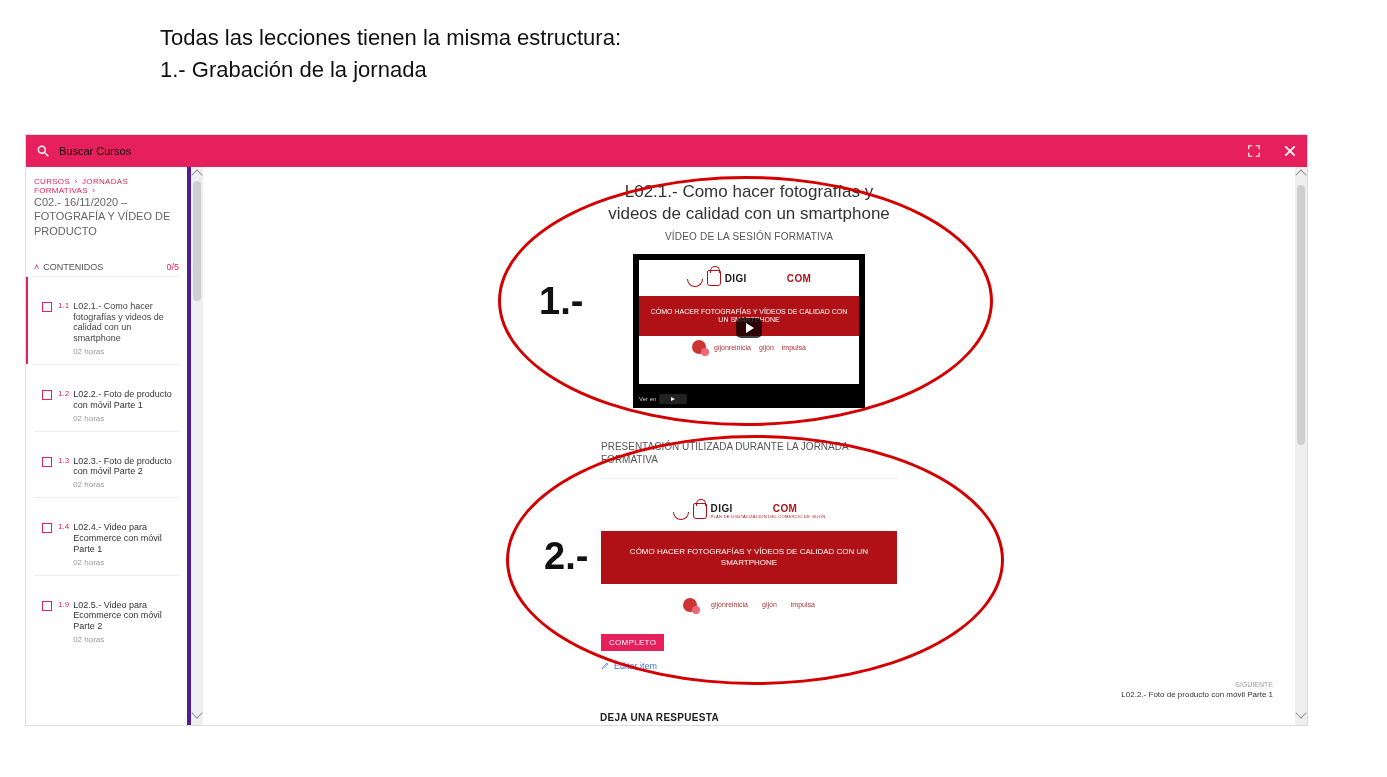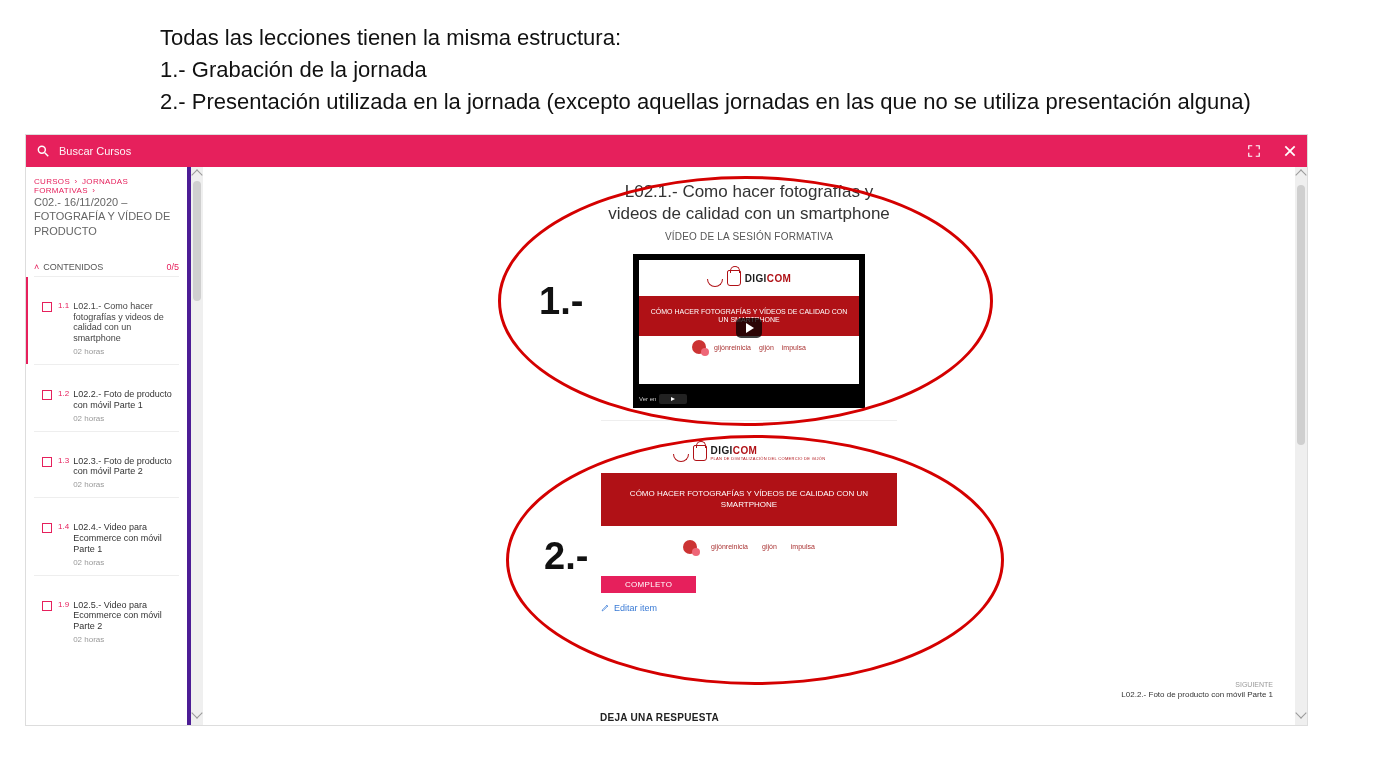--- a/index.html
+++ b/index.html
@@ -3,21 +3,21 @@
 <meta charset="utf-8">
 <style>
   * { box-sizing: border-box; margin: 0; padding: 0; font-family: Arial, Helvetica, sans-serif; }
   body { background: #fff; width: 1387px; height: 777px; overflow: hidden; }
 
   .intro { padding: 22px 0 10px 160px; font-size: 22px; color: #111; line-height: 1.45; }
 
   .screenshot { position: absolute; top: 134px; left: 25px; width: 1283px; height: 592px; background: #f6f6f6; border: 1px solid #ddd; }
 
   
-  .topbar { position: relative; height: 32px; background: #e6205c; color: #ffffff; display: flex; align-items: center; padding-left: 10px; }
+  .topbar { position: relative; height: 32px; background: #e6205c; color: #000000; display: flex; align-items: center; padding-left: 10px; }
   .topbar .search-icon { width: 14px; height: 14px; }
   .topbar .search-text { font-size: 11px; margin-left: 9px; opacity: 0.95; }
   .topbar .right { position: absolute; right: 10px; display: flex; align-items: center; gap: 22px; }
   .corner-btn { width: 14px; height: 14px; display: inline-flex; }
 
   
   .viewport { position: relative; height: calc(100% - 32px); background: #fff; display: flex; }
   .sidebar { width: 165px; background: #fff; border-right: 4px solid #4c1d95; font-size: 9px; color: #555; padding: 10px 8px 8px 8px; }
   .scrollbar-l { width: 12px; background: #efefef; display: flex; flex-direction: column; justify-content: space-between; align-items: center; padding: 4px 0; }
   .scrollbar-l .thumb { width: 8px; height: 120px; background: #cfcfcf; border-radius: 4px; margin-top: 2px; }
@@ -68,48 +68,47 @@
   .pres-card { margin: 0 2px; }
   .pres-card .logo-row { height:40px; display:flex; align-items:center; justify-content:center; }
   .pres-card .redband { background:#b01116; color:#fff; font-size:8px; text-align:center; padding:16px 10px; line-height:1.3; }
   .pres-card .sponsors { height:30px; display:flex; align-items:center; justify-content:center; gap:14px; margin-top:6px; }
 
   .digicom { display:flex; align-items:center; gap:4px; }
   .bag { width:14px; height:16px; border:1.5px solid #b01116; border-radius:2px 2px 3px 3px; position:relative; }
   .bag::before { content:""; position:absolute; left:2px; top:-5px; width:8px; height:6px; border:1.5px solid #b01116; border-bottom:none; border-radius:6px 6px 0 0; }
   .loop { width:16px; height:8px; border:1.5px solid #b01116; border-top:none; border-radius:0 0 10px 10px; position:relative; top:5px; }
   .digi-text { font-size:10px; font-weight:bold; letter-spacing:.4px; }
-  .digi-text .d { color:#1a1a1a; } .digi-text .c { color:#b01116; }
+  .digi-text .d { color:#1a1a1a; } .digi-text .c { color:#b01116;padding-left:40px; }
   .digi-sub { font-size:4px; color:#b01116; letter-spacing:.3px; }
 
   .sponsor { font-size:7px; color:#aa3333; }
   .uc { width:14px; height:14px; border-radius:50%; background:#c33; position:relative; }
   .uc::after { content:""; position:absolute; right:-3px; bottom:-2px; width:8px; height:8px; border-radius:50%; background:#e67; }
 
-  .complete-btn { display:inline-block; background:#e6205c; color:#fff; font-size:8px; padding:4px 24px; margin:14px 2px 0 2px; letter-spacing:.3px; }
+  .complete-btn { display:inline-block; background:#e6205c; color:#fff; font-size:8px; padding:4px 8px; margin:14px 2px 0 2px; letter-spacing:.3px; }
   .edit-link { display:flex; align-items:center; gap:4px; color:#3a7bd5; font-size:9px; margin:10px 2px 0 2px; }
   .pencil { width:9px; height:9px; }
 
   .nextnav { position:absolute; right:22px; bottom:26px; text-align:right; font-size:8px; }
   .nextnav .lbl { color:#999; font-size:7px; }
   .nextnav .nm { color:#333; margin-top:2px; }
 
   .leave-reply { position:absolute; left:397px; bottom:2px; font-size:10px; color:#222; font-weight:bold; letter-spacing:.3px; }
 
   
   .annot { position:absolute; border:3px solid #d40000; border-radius:50%; pointer-events:none; }
   .annot-label { position:absolute; font-size:38px; font-weight:bold; color:#111; }
 </style>
 </head>
 <body>
 
 <div class="intro">
   <div>Todas las lecciones tienen la misma estructura:</div>
   <div>1.- Grabación de la jornada</div>
-  <div>2.- Presentación utilizada en la jornada (excepto aquellas jornadas en las que no se utiliza presentación alguna)</div>
 </div>
 
 <div class="screenshot">
 
   <div class="topbar">
     <span class="search-icon">
       <svg viewBox="0 0 24 24" width="14" height="14" fill="none" stroke="#fff" stroke-width="2.5">
           <circle cx="10" cy="10" r="6"></circle>
           <line x1="15" y1="15" x2="21" y2="21"></line>
         </svg>
@@ -220,20 +219,21 @@
               <span class="sponsor">impulsa</span>
             </div>
           </div>
           <span class="play-btn"></span>
           <div class="video-footer">
             <span style="color:#ccc;font-size:6px">Ver en</span>
             <span class="yt-pill"></span>
           </div>
         </div>
 
+        <div class="pres-label">PRESENTACIÓN UTILIZADA DURANTE LA JORNADA FORMATIVA</div>
         <div class="hr"></div>
         <div class="pres-card">
           <div class="logo-row">
             <div class="digicom">
               <span class="loop"></span>
                 <span class="bag"></span>
               <div>
                 <div class="digi-text"><span class="d">DIGI</span><span class="c">COM</span></div>
                 <div class="digi-sub">PLAN DE DIGITALIZACIÓN DEL COMERCIO DE GIJÓN</div>
               </div>

